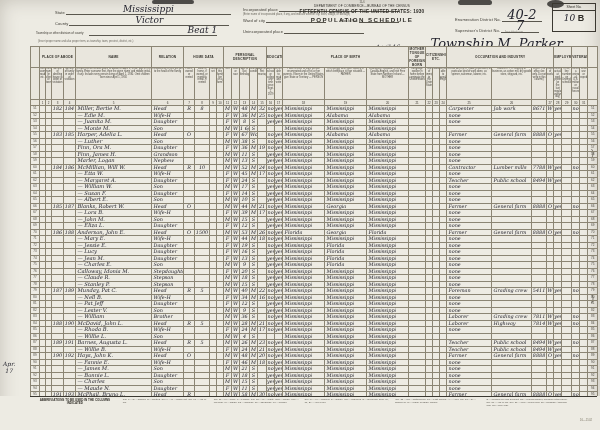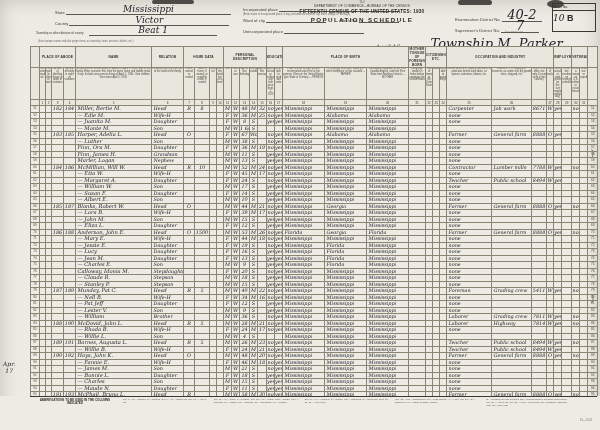--- a/index.html
+++ b/index.html
@@ -15,21 +15,21 @@
   .hw{font-family:"DejaVu Serif",serif;font-style:italic;color:#23232d;}
   .hw9{font-family:"DejaVu Serif",serif;font-style:italic;color:#23232d;font-size:9px;line-height:1;}
   .hw7{font-family:"DejaVu Serif",serif;font-style:italic;color:#23232d;font-size:13px;line-height:1;}
   .hw6{font-family:"DejaVu Serif",serif;font-style:italic;color:#23232d;font-size:6px;line-height:1;}
   .tiny{position:absolute;font-size:2.6px;color:#6a675e;white-space:nowrap;}
   .titles{position:absolute;left:252px;top:1px;width:220px;text-align:center;}
   .titles .t0{font-size:2.6px;color:#55524a;}
   .titles .t1{font-size:3.1px;letter-spacing:.2px;}
   .titles .t2{font-size:4.7px;font-weight:bold;letter-spacing:.2px;margin-top:1px;}
   .titles .t3{font-size:6.2px;font-weight:bold;letter-spacing:1.4px;margin-top:1.5px;}
-  .sheetbox{position:absolute;left:552px;top:3px;width:42px;height:27px;border:1px solid #3b3831;text-align:left;}
+  .sheetbox{position:absolute;left:552px;top:3px;width:42px;height:27px;border:1px solid #3b3831;text-align:center;}
   .sheetbox .sl{font-size:3.4px;border-bottom:.6px solid #3b3831;padding:1px 0;}
   .sheetbox .sv{font-size:9px;line-height:14px;}
   .sheetbox .sv b{font-family:"Liberation Sans",sans-serif;font-style:normal;font-weight:bold;font-size:9px;}
   
   table.cen{position:absolute;left:30px;top:46px;width:567px;border-collapse:collapse;table-layout:fixed;
             border:1px solid #403d36;}
   table.cen td,table.cen th{border:.5px solid #8b8574;padding:0;margin:0;overflow:hidden;box-sizing:border-box;}
   thead th,thead td{background:#e9e6dd;}
   th.grp{height:8px;font-size:3.2px;font-weight:bold;letter-spacing:.2px;color:#33302a;text-transform:uppercase;vertical-align:middle;}
   th.desc,td.desc{height:20px;font-size:2.55px;line-height:1.12;font-weight:normal;color:#4a473f;
@@ -73,21 +73,21 @@
     <div class="fl" style="left:55px;top:5px;">
       <span class="lbl">State</span>
       <span class="rule" style="width:165px;"><span class="hw9">Mississippi</span></span>
     </div>
     <div class="fl" style="left:55px;top:16px;">
       <span class="lbl">County</span>
       <span class="rule" style="width:160px;"><span class="hw9">Victor</span></span>
     </div>
     <div class="fl" style="left:36px;top:26px;">
       <span class="lbl2">Township or other division of county</span>
-      <span class="rule" style="width:128px;"><span class="hw9">Beat 1</span></span>
+      <span class="rule" style="width:128px;text-align:right;"><span class="hw9">Beat 1</span></span>
     </div>
     <div class="tiny" style="left:38px;top:40px;width:190px;">(Insert proper name and also proper term, as township, town, precinct, district, etc.)</div>
 
     <div class="fl" style="left:243px;top:7px;">
       <span class="lbl">Incorporated place</span>
       <span class="rule" style="width:120px;"></span>
     </div>
     <div class="tiny" style="left:243px;top:13px;width:160px;">(Enter name of incorporated place, if any, and indicate whether city, town, village, or borough)</div>
     <div class="fl" style="left:243px;top:18px;">
       <span class="lbl">Ward of city</span>

